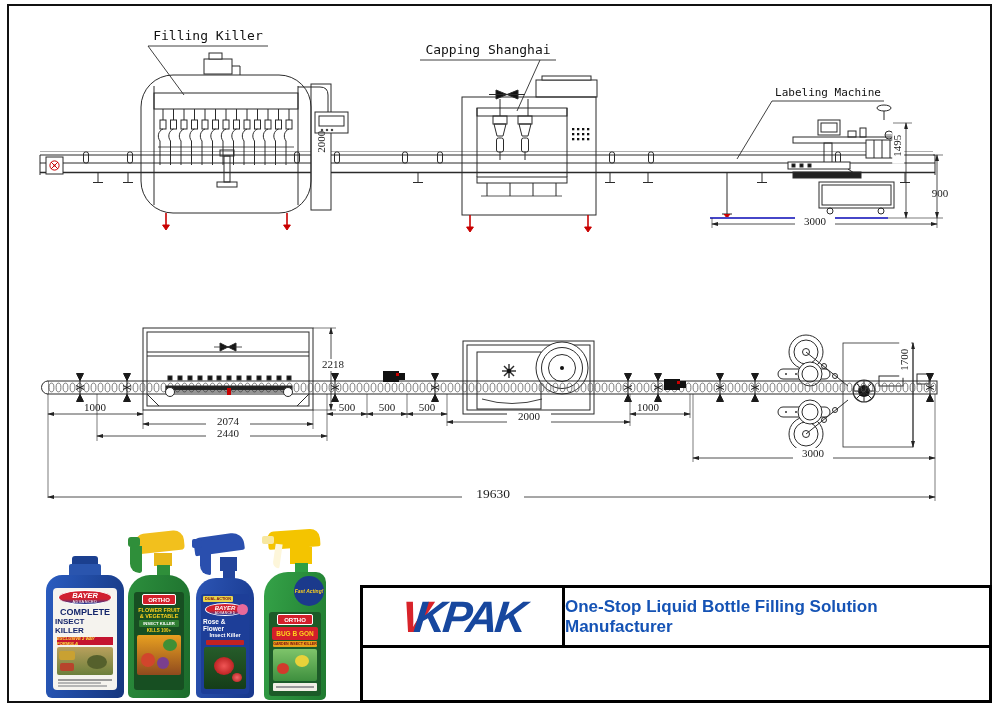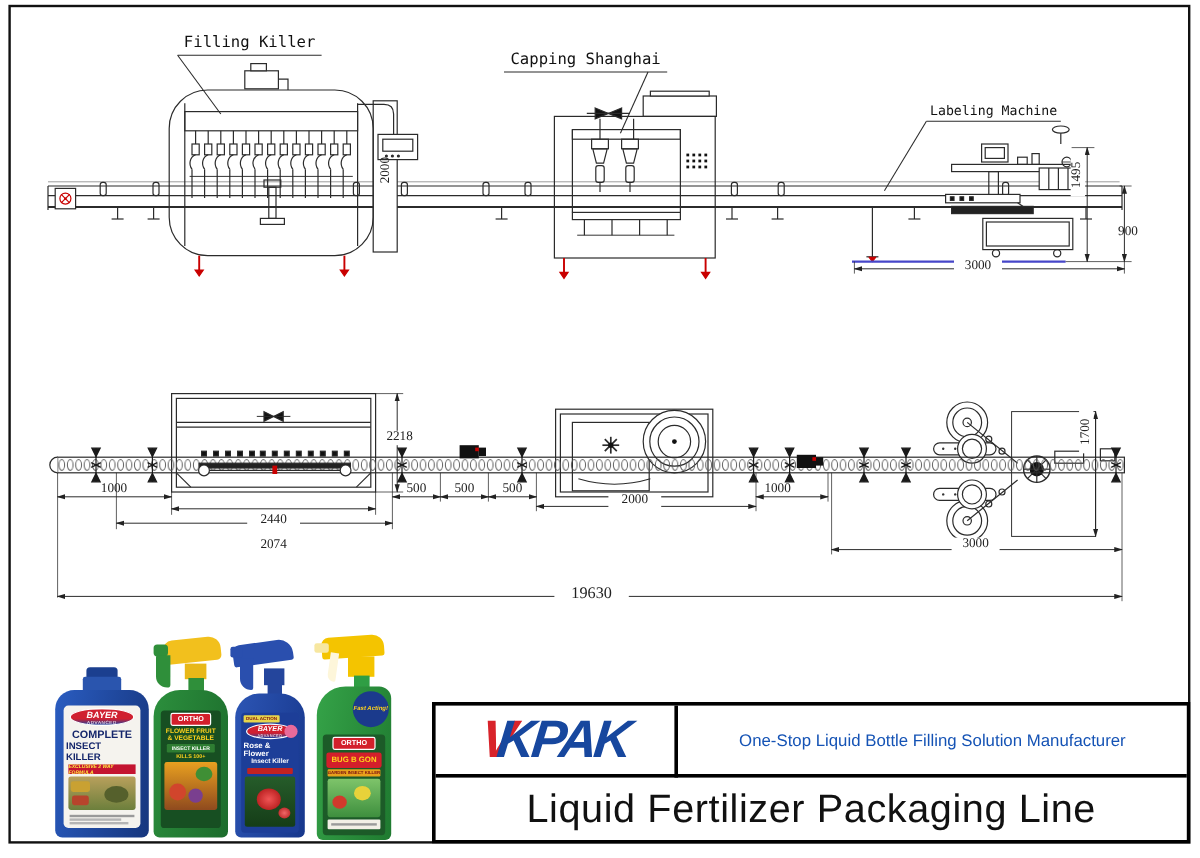--- a/index.html
+++ b/index.html
@@ -14,21 +14,21 @@
   .dim.bg{background:#fff;}
   .dim.big{font-size:13.5px;}
   .rot{transform:rotate(-90deg);transform-origin:center;}
   
   .tb{position:absolute;left:360px;top:585px;width:632px;height:118px;border:3px solid #000;
       box-sizing:border-box;display:grid;grid-template-columns:202px 1fr;grid-template-rows:60px 1fr;background:#fff;}
   .tb-logo{border-right:3px solid #000;border-bottom:3px solid #000;display:flex;align-items:center;justify-content:center;}
   .tb-co{border-bottom:3px solid #000;display:flex;flex-direction:column;align-items:center;justify-content:center;gap:1px;}
   .tb-title{grid-column:1/3;display:flex;align-items:center;justify-content:center;}
   .co1{font-family:"Liberation Sans",sans-serif;font-weight:bold;font-size:19px;color:#000;}
-  .co2{font-family:"Liberation Sans",sans-serif;font-weight:normal;font-size:14px;color:#1553b5;}
+  .co2{font-family:"Liberation Sans",sans-serif;font-weight:bold;font-size:17px;color:#1553b5;}
   .ttl{font-family:"Liberation Sans",sans-serif;font-size:33px;color:#111;letter-spacing:.5px;}
   .logo{font-family:"Liberation Sans",sans-serif;font-weight:bold;font-style:italic;font-size:44px;letter-spacing:-3px;transform:skewX(-6deg);}
   .lv{color:#d8232a;}
   .lb{color:#17479e;margin-left:-13px;}
   
   .b,.b *{position:absolute;box-sizing:border-box;}
   .b{font-family:"Liberation Sans",sans-serif;}
   .cc{display:flex;flex-direction:column;align-items:center;}
   .oval{border-radius:50%;background:linear-gradient(#d02030 62%,#1e3f9e);color:#fff;display:flex;flex-direction:column;
         align-items:center;justify-content:center;border:1px solid #fff;}
@@ -424,21 +424,21 @@
 <div class="t dim bg" style="left:795px;top:216px;width:40px;">3000</div>
 
 <div class="t dim" style="left:75px;top:402px;width:40px;">1000</div>
 <div class="t dim" style="left:327px;top:402px;width:40px;">500</div>
 <div class="t dim" style="left:367px;top:402px;width:40px;">500</div>
 <div class="t dim" style="left:407px;top:402px;width:40px;">500</div>
 <div class="t dim bg" style="left:507px;top:411px;width:44px;">2000</div>
 <div class="t dim" style="left:628px;top:402px;width:40px;">1000</div>
 <div class="t dim bg" style="left:793px;top:448px;width:40px;">3000</div>
 <div class="t dim rot bg" style="left:887px;top:354px;width:36px;">1700</div>
-<div class="t dim bg" style="left:206px;top:416px;width:44px;margin-top:33px;">2074</div>
+<div class="t dim bg" style="left:206px;top:416px;width:44px;">2074</div>
 <div class="t dim bg" style="left:206px;top:428px;width:44px;">2440</div>
 <div class="t dim bg" style="left:316px;top:359px;width:34px;">2218</div>
 <div class="t dim big bg" style="left:462px;top:487px;width:62px;">19630</div>
 
 <div>
 
   <div class="b" style="left:46px;top:556px;width:78px;height:142px;">
     <div style="left:26px;top:0;width:26px;height:9px;background:#1b3f8f;border-radius:3px 3px 0 0;"></div>
     <div style="left:23px;top:8px;width:32px;height:13px;background:#2a55ae;border-radius:2px;"></div>
     <div style="left:0;top:19px;width:78px;height:123px;background:linear-gradient(100deg,#2a5cc0,#16367e);border-radius:16px 16px 6px 6px;"></div>
@@ -533,18 +533,15 @@
   </div>
 </div>
 
 <div class="tb">
   <div class="tb-logo">
     <span class="logo"><span class="lv">V</span><span class="lb">KPAK</span></span>
   </div>
   <div class="tb-co">
     <div class="co2">One-Stop Liquid Bottle Filling Solution Manufacturer</div>
   </div>
-  <div class="tb-title">
-    <div class="ttl">Liquid Fertilizer Packaging Line</div>
-  </div>
 </div>
 
 </div>
 
 </body></html>

